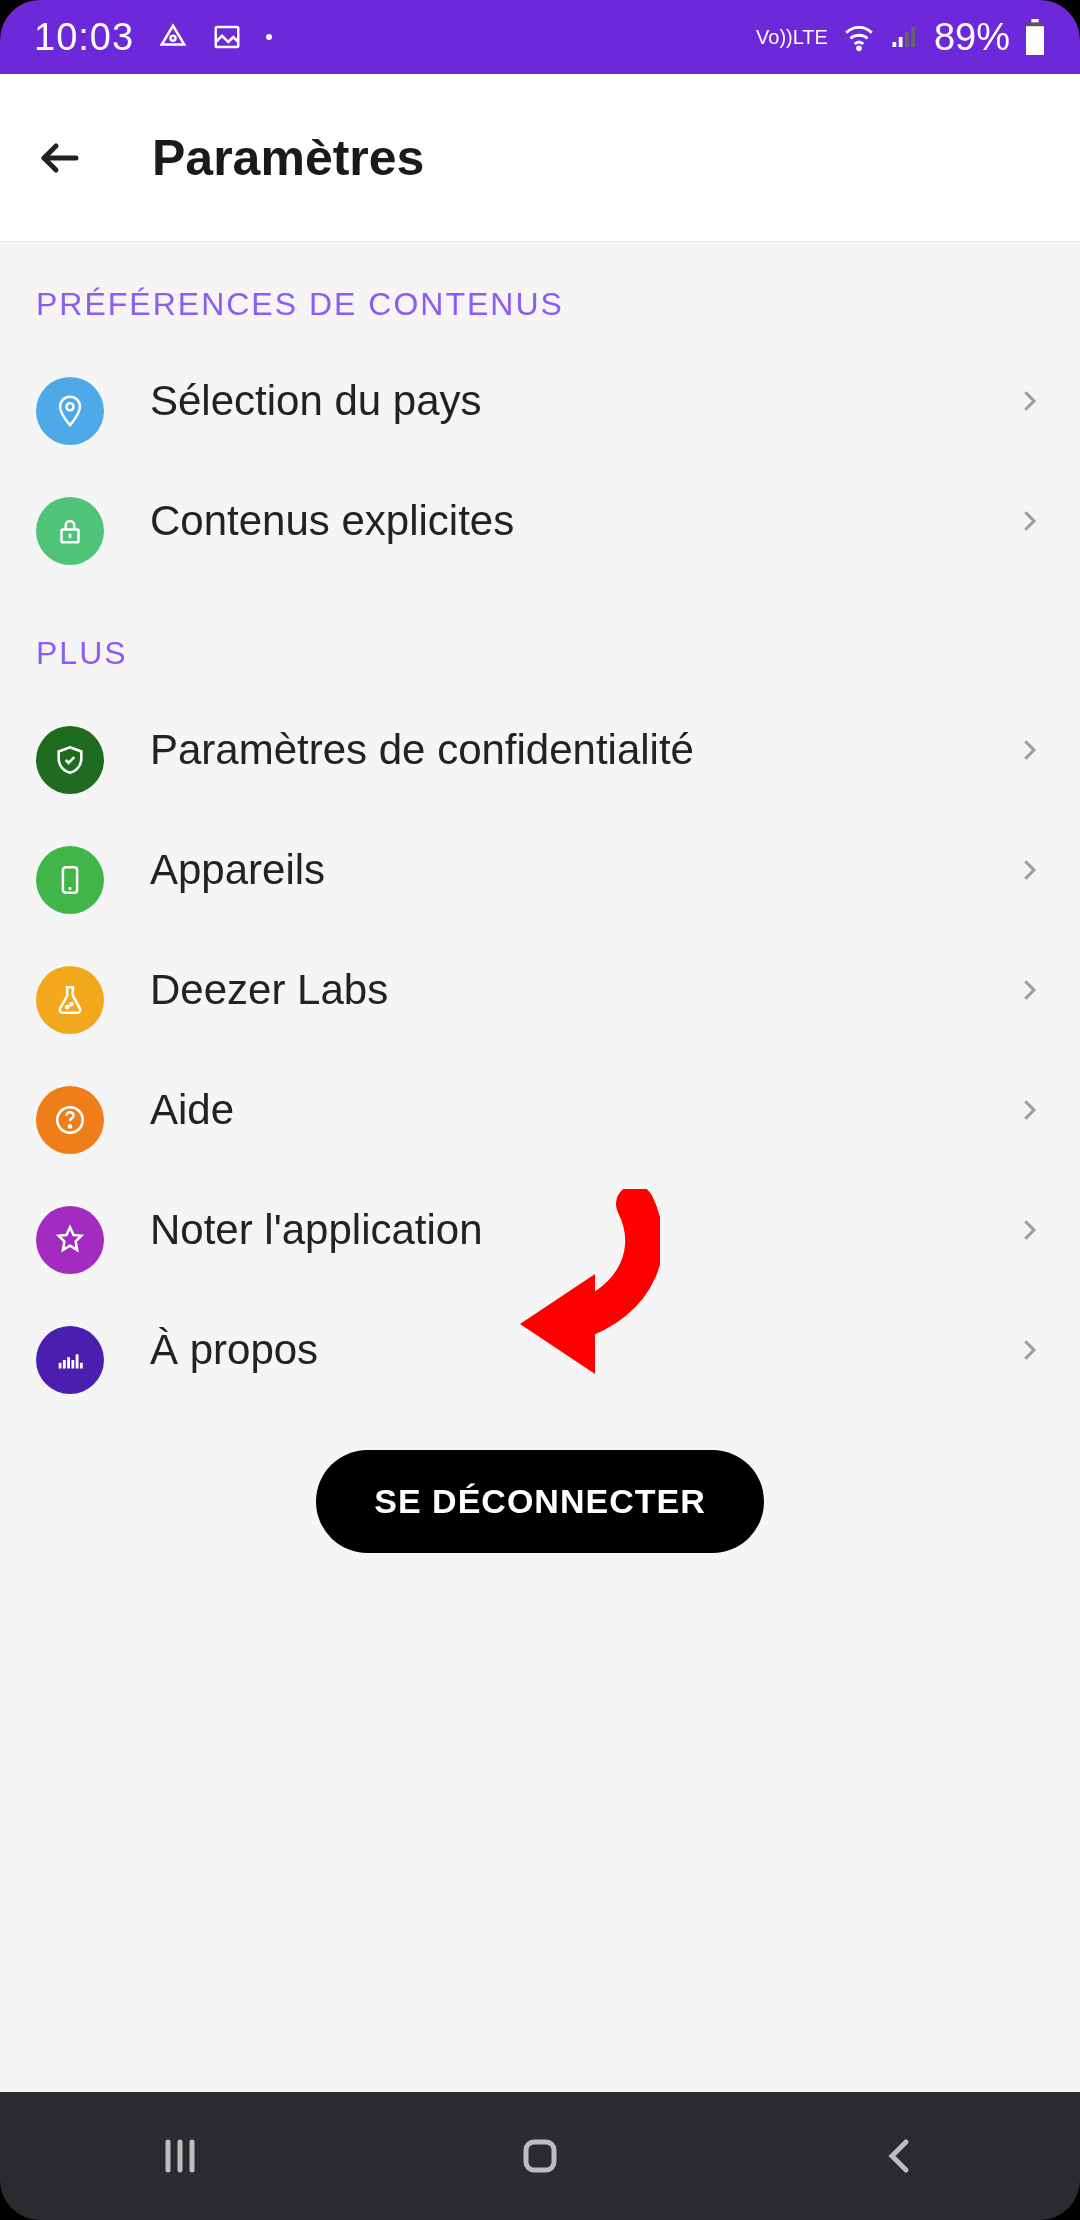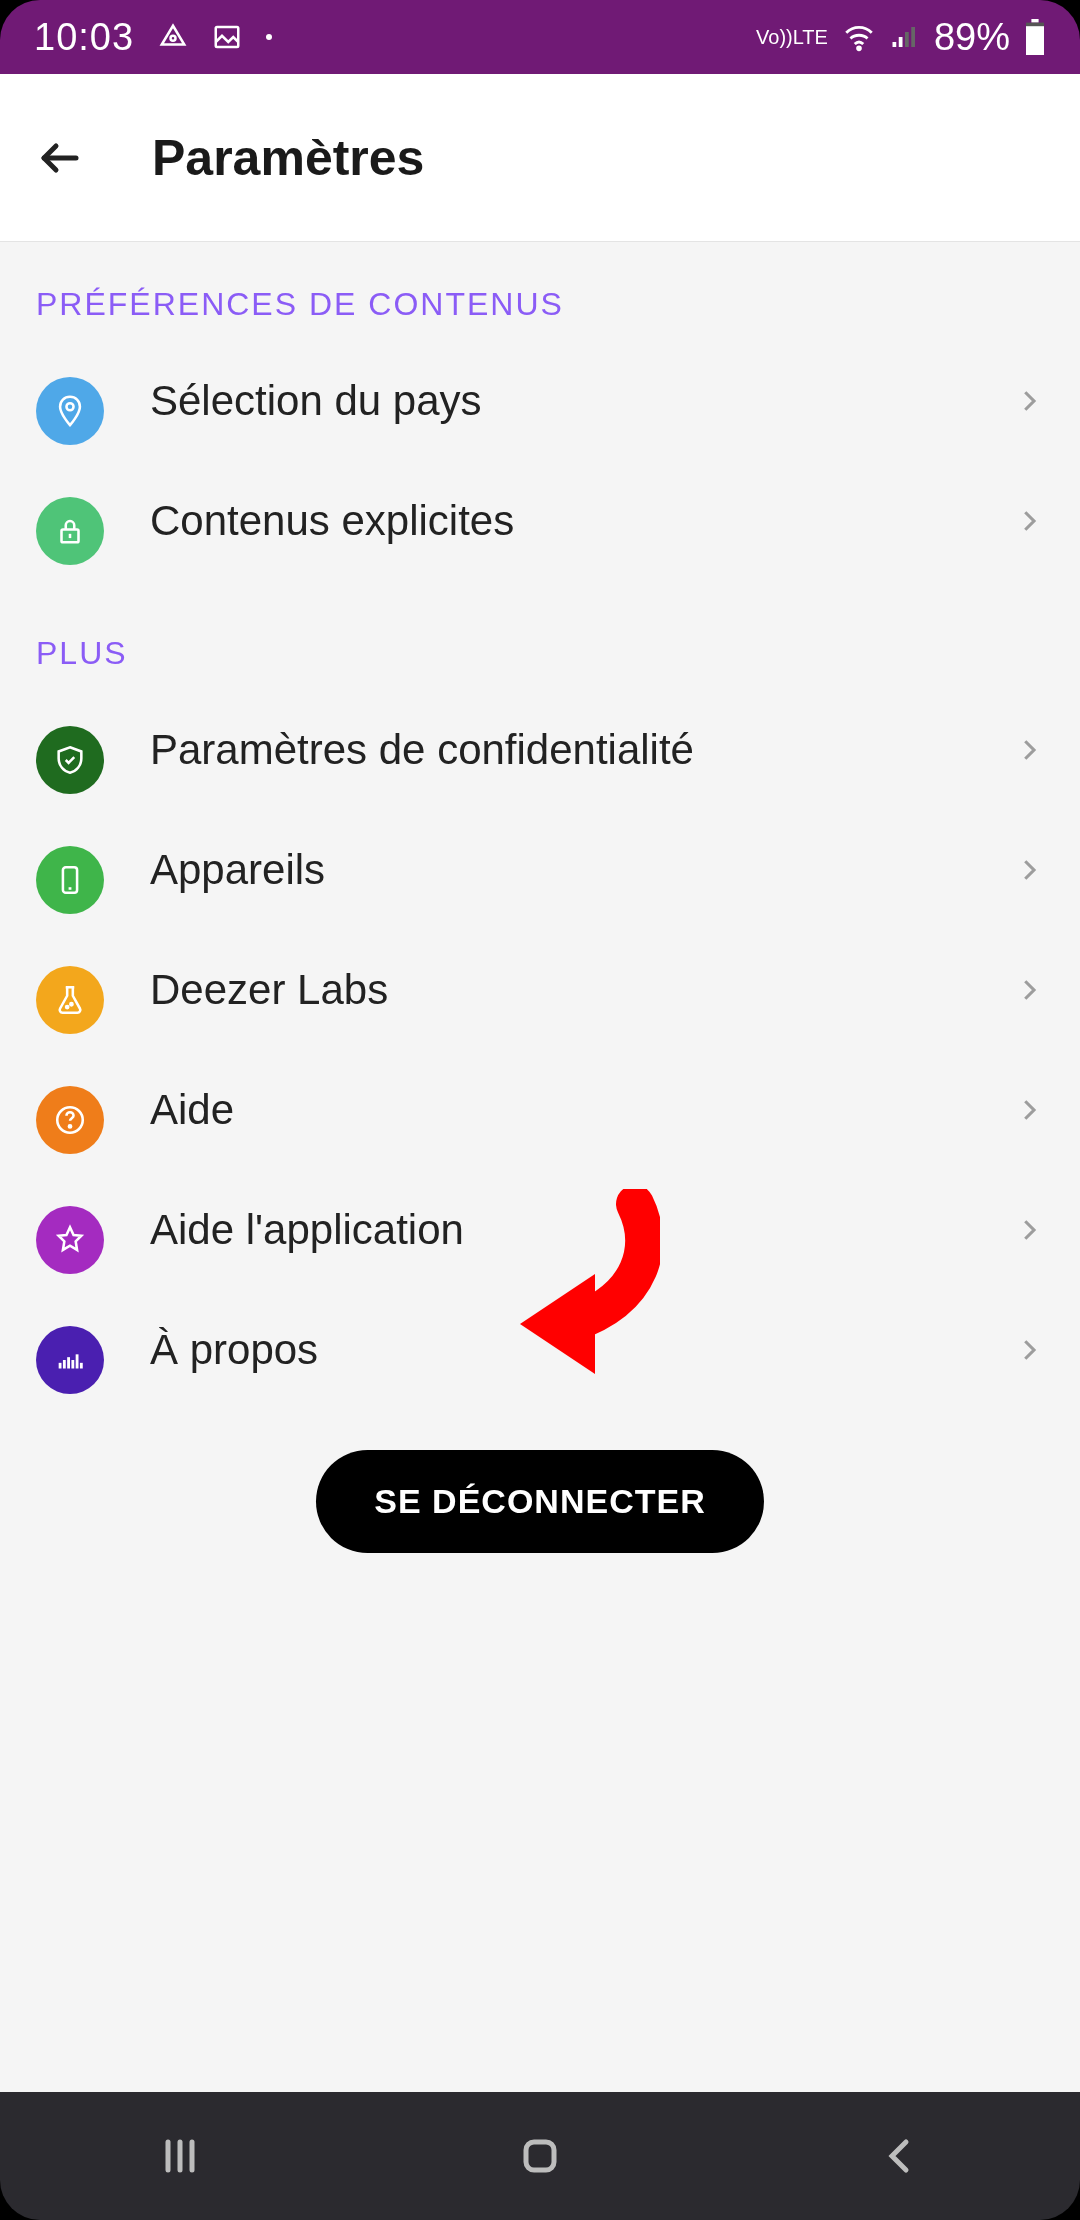--- a/index.html
+++ b/index.html
@@ -2,21 +2,21 @@
 <html><head>
 <meta charset="utf-8">
 <style>
   * { margin: 0; padding: 0; box-sizing: border-box; }
   html, body { width: 1080px; height: 2220px; font-family: -apple-system, Helvetica, Arial, sans-serif; overflow: hidden; }
   body { margin-left: auto; margin-right: auto; display: flex; flex-direction: column; background: #000; border-radius: 40px; }
 
   
   .status-bar {
     height: 74px;
-    background: #701a75;
+    background: #6d28d9;
     color: #fff;
     display: flex;
     align-items: center;
     padding: 16px 34px;
     font-size: 34px;
     font-weight: 400;
     justify-content: flex-end;
   }
   .status-left { display: flex; align-items: center; gap: 24px; }
   .status-right { margin-left: auto; display: flex; align-items: center; gap: 14px; }
@@ -265,21 +265,21 @@
         </svg>
     </span>
   </div>
 
   <div class="row">
     <div class="row-icon ic-purple">
       <svg width="34" height="34" viewBox="0 0 24 24" fill="none" stroke="#fff" stroke-width="1.8">
           <path d="M12 3l2.5 5.5L20 9l-4 4 1 6-5-3-5 3 1-6-4-4 5.5-.5L12 3z"></path>
         </svg>
     </div>
-    <span class="row-label">Aide l'application</span>
+    <span class="row-label">Noter l'application</span>
     <span class="chevron">
       <svg width="30" height="48" viewBox="0 0 24 24" fill="none" stroke="#9d9d9d" stroke-width="2.5">
           <path d="M9 5l7 7-7 7"></path>
         </svg>
     </span>
   </div>
 
   <div class="row">
     <div class="row-icon ic-indigo">
       <svg width="34" height="34" viewBox="0 0 24 24" fill="#fff">

